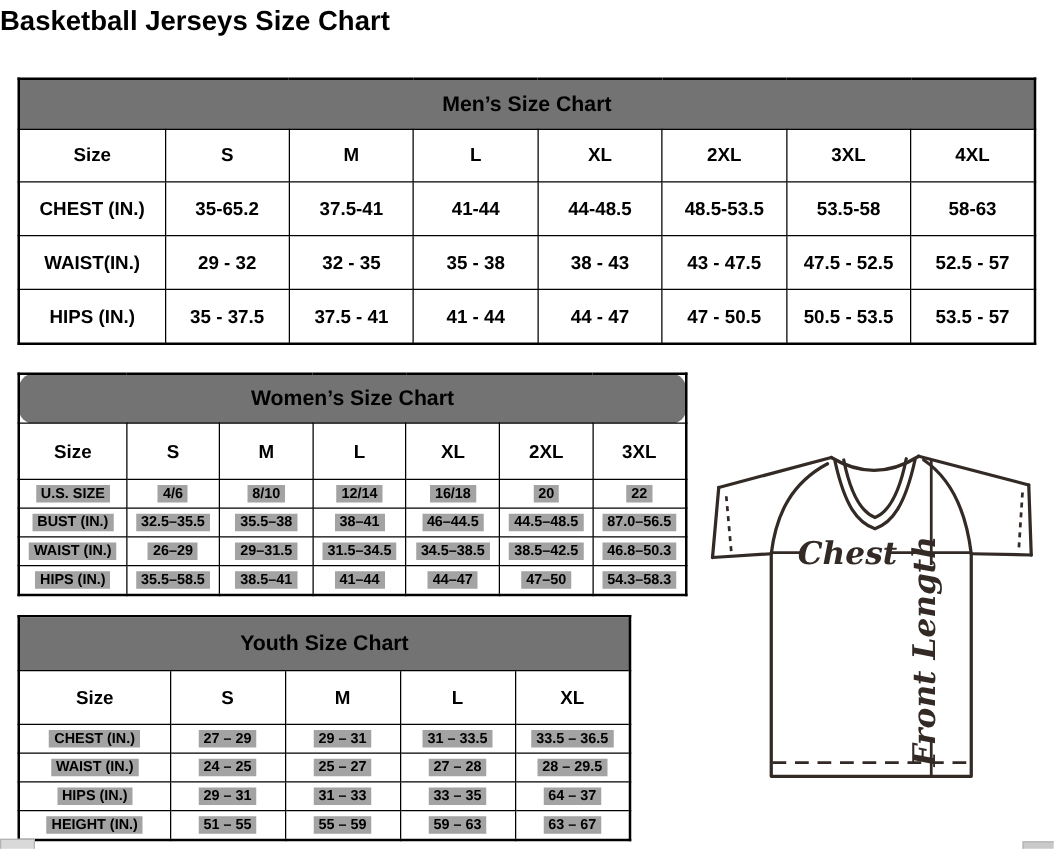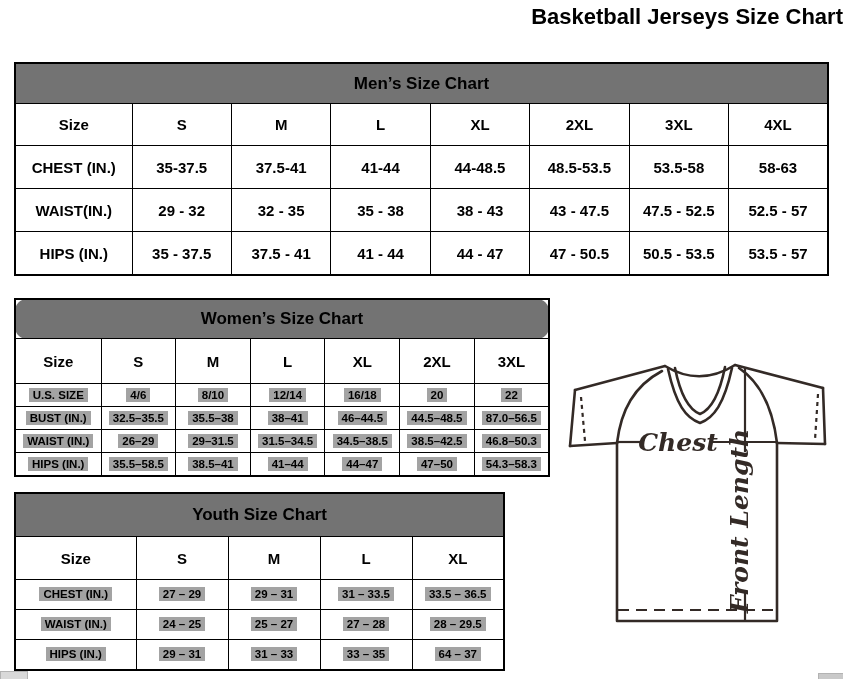--- a/index.html
+++ b/index.html
@@ -1,21 +1,21 @@
 <!DOCTYPE html>
 <html><head>
 <meta charset="utf-8">
 <style>
   html,body{margin:0;padding:0;}
   body{
     width:843px;height:679px;position:relative;overflow:hidden;
     background:#ffffff;font-family:"Liberation Sans",sans-serif;
   }
   .page-title{
-    position:absolute;top:4px;left:0;width:843px;text-align:right;
+    position:absolute;top:4px;left:0;width:843px;text-align:left;
     font-size:22px;font-weight:bold;color:#000;
   }
   .tbl-wrap{position:absolute;}
   .tbl-men  {left:14px;top:62px; width:815px;height:214px;}
   .tbl-women{left:14px;top:298px;width:536px;height:177px;}
   .tbl-youth{left:14px;top:492px;width:491px;height:179px;}
 
   table.size-table{
     border-collapse:collapse;table-layout:fixed;
     width:100%;height:100%;border:2px solid #000;
@@ -82,21 +82,21 @@
           <th>L</th>
           <th>XL</th>
           <th>2XL</th>
           <th>3XL</th>
           <th>4XL</th>
         </tr>
       </thead>
       <tbody>
         <tr class="data">
           <th>CHEST (IN.)</th>
-          <td>35-37.5</td>
+          <td>35-65.2</td>
           <td>37.5-41</td>
           <td>41-44</td>
           <td>44-48.5</td>
           <td>48.5-53.5</td>
           <td>53.5-58</td>
           <td>58-63</td>
         </tr>
         <tr class="data">
           <th>WAIST(IN.)</th>
           <td>29 - 32</td>
@@ -221,20 +221,27 @@
           <td><span class="hl">27 – 28</span></td>
           <td><span class="hl">28 – 29.5</span></td>
         </tr>
         <tr class="data">
           <th><span class="hl">HIPS (IN.)</span></th>
           <td><span class="hl">29 – 31</span></td>
           <td><span class="hl">31 – 33</span></td>
           <td><span class="hl">33 – 35</span></td>
           <td><span class="hl">64 – 37</span></td>
         </tr>
+        <tr class="data">
+          <th><span class="hl">HEIGHT (IN.)</span></th>
+          <td><span class="hl">51 – 55</span></td>
+          <td><span class="hl">55 – 59</span></td>
+          <td><span class="hl">59 – 63</span></td>
+          <td><span class="hl">63 – 67</span></td>
+        </tr>
       </tbody>
     </table>
   </div>
 
 <div class="jersey">
   <svg viewBox="0 0 280 268">
     <g fill="none" stroke="#332a26" stroke-width="2.6" stroke-linejoin="round" stroke-linecap="round">
 
       <path d="M107,6 L17,30"></path>
       <path d="M177,5 L265,28"></path>

